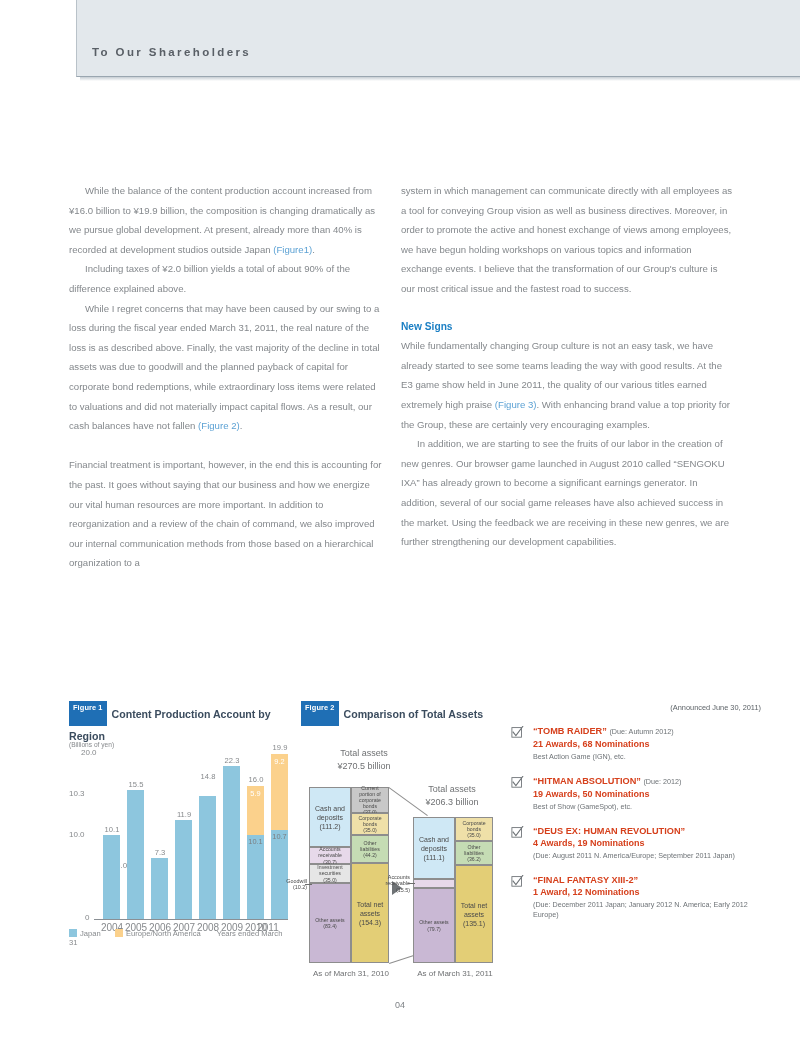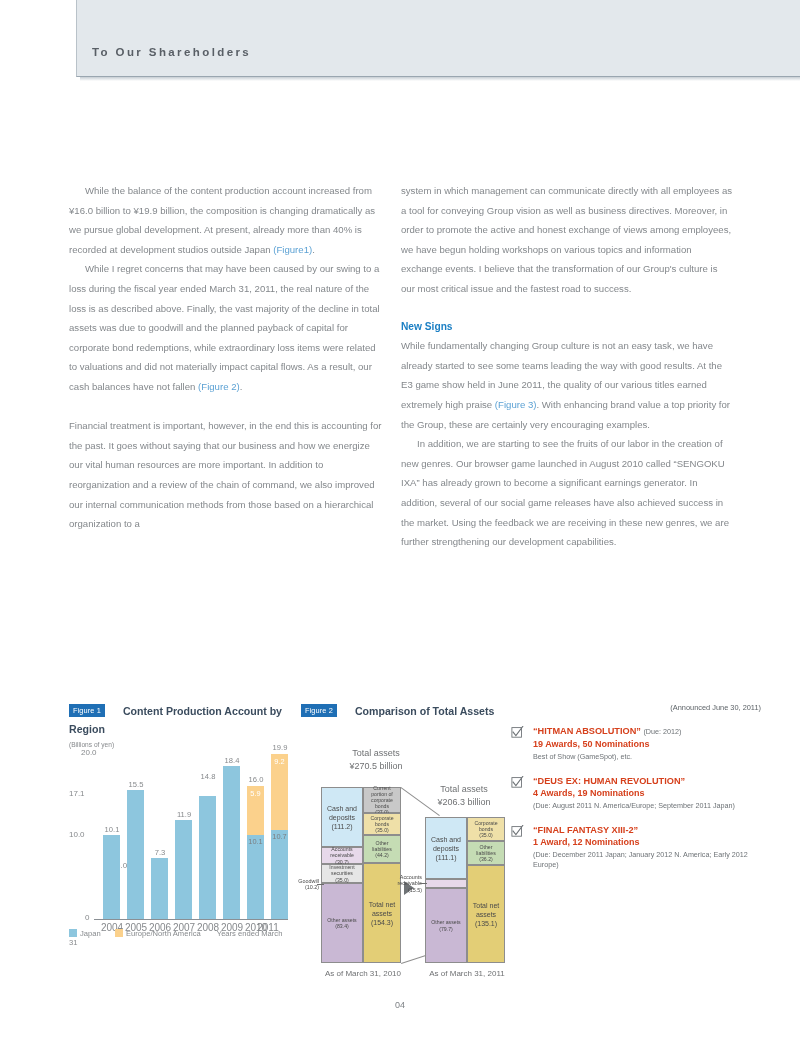--- a/index.html
+++ b/index.html
@@ -39,22 +39,22 @@
   .col p.indent{text-indent:16px;}
   .col p.gap{margin-top:19.6px;}
   .figref{color:#5da2d4;}
   .subhead{
     color:#1b7fc4;font-weight:bold;font-size:10.2px;
     margin:0 0 1px 0;line-height:18px;
   }
   
   .fig-badge{
     display:inline-block;background:#1f6fb5;color:#fff;
-    font-size:7.4px;font-weight:normal;letter-spacing:.1px;
-    padding:2px 4px 2px 4px;vertical-align:middle;margin-right:18px;
+    font-size:7.4px;font-weight:bold;letter-spacing:.1px;
+    padding:2px 4px 14px 4px;vertical-align:middle;margin-right:5px;
   }
   .fig-title{
     font-size:10.6px;font-weight:bold;color:#3b4c5e;vertical-align:middle;
   }
   
   #fig1{position:absolute;left:69px;top:701px;width:222px;}
   .f1-units{position:absolute;left:0;top:40px;font-size:6.6px;color:#86898c;}
   .f1-plot{position:absolute;left:0;top:52px;width:222px;height:168px;}
   .f1-axis-lbl{position:absolute;font-size:8px;color:#86898c;}
   .f1-baseline{position:absolute;left:25px;top:166px;width:194px;height:1px;background:#8a8f94;}
@@ -65,21 +65,21 @@
     position:absolute;width:40px;left:-11px;text-align:center;
     font-size:7.6px;color:#86898c;
   }
   .seg-lbl{position:absolute;width:17px;text-align:center;font-size:7.4px;color:#ffffff;}
   .seg-lbl.dark{color:#7c7f82;}
   .x-lbl{position:absolute;top:169px;width:24px;text-align:center;font-size:10px;color:#86898c;}
   .f1-legend{position:absolute;left:0;top:228px;font-size:7.6px;color:#86898c;}
   .swatch{display:inline-block;width:8px;height:8px;vertical-align:-1px;margin-right:3px;}
   
   #fig2{position:absolute;left:301px;top:701px;width:200px;}
-  .f2-area{position:absolute;left:12px;top:40px;width:204px;height:200px;}
+  .f2-area{position:absolute;left:0;top:40px;width:204px;height:200px;}
   .f2-cap{position:absolute;font-size:9px;color:#6f7173;text-align:center;line-height:12.5px;}
   .cell{position:absolute;box-sizing:border-box;border:1px solid #8d8d8d;
         font-size:5.2px;line-height:6.2px;color:#4a4a4a;text-align:center;
         display:flex;align-items:center;justify-content:center;padding:0 1px;}
   .cell.big{font-size:7px;line-height:9px;color:#4a4a4a;}
   .c-cash{background:#cfe8f5;}
   .c-ar{background:#e7d9ea;}
   .c-inv{background:#e6e6e6;}
   .c-oa{background:#c9b8d4;}
   .c-cb-cur{background:#c8c8c8;}
@@ -115,41 +115,42 @@
 </style>
 </head>
 <body>
 
 <div class="header-band"></div>
 <div class="header-shadow"></div>
 <div class="header-title">To Our Shareholders</div>
 
 <div class="col left">
   <p class="indent"><span>While the balance of the content production account increased from ¥16.0 billion to ¥19.9 billion, the composition is changing dramatically as we pursue global development. At present, already more than 40% is recorded at development studios outside Japan </span><span class="figref">(Figure1)</span><span>.</span></p>
+  <p class="indent"><span>Including taxes of ¥2.0 billion yields a total of about 90% of the difference explained above.</span></p>
   <p class="indent"><span>While I regret concerns that may have been caused by our swing to a loss during the fiscal year ended March 31, 2011, the real nature of the loss is as described above. Finally, the vast majority of the decline in total assets was due to goodwill and the planned payback of capital for corporate bond redemptions, while extraordinary loss items were related to valuations and did not materially impact capital flows. As a result, our cash balances have not fallen </span><span class="figref">(Figure 2)</span><span>.</span></p>
   <p class="gap"><span>Financial treatment is important, however, in the end this is accounting for the past. It goes without saying that our business and how we energize our vital human resources are more important. In addition to reorganization and a review of the chain of command, we also improved our internal communication methods from those based on a hierarchical organization to a</span></p>
 </div>
 
 <div class="col right">
   <p><span>system in which management can communicate directly with all employees as a tool for conveying Group vision as well as business directives. Moreover, in order to promote the active and honest exchange of views among employees, we have begun holding workshops on various topics and information exchange events. I believe that the transformation of our Group's culture is our most critical issue and the fastest road to success.</span></p>
   <p class="subhead gap">New Signs</p>
   <p><span>While fundamentally changing Group culture is not an easy task, we have already started to see some teams leading the way with good results. At the E3 game show held in June 2011, the quality of our various titles earned extremely high praise </span><span class="figref">(Figure 3)</span><span>. With enhancing brand value a top priority for the Group, these are certainly very encouraging examples.</span></p>
   <p class="indent"><span>In addition, we are starting to see the fruits of our labor in the creation of new genres. Our browser game launched in August 2010 called “SENGOKU IXA” has already grown to become a significant earnings generator. In addition, several of our social game releases have also achieved success in the market. Using the feedback we are receiving in these new genres, we are further strengthening our development capabilities.</span></p>
 </div>
 
 <div id="fig1">
   <div>
     <span class="fig-badge">Figure 1</span><span class="fig-title">Content Production Account by Region</span>
   </div>
   <div class="f1-units">(Billions of yen)</div>
 
   <div class="f1-plot">
 
     <div class="f1-axis-lbl" style="left:12px;top:-5px;">20.0</div>
-    <div class="f1-axis-lbl" style="left:0;top:36px;">17.1</div>
+    <div class="f1-axis-lbl" style="left:0;top:36px;">10.3</div>
     <div class="f1-axis-lbl" style="left:0;top:77px;">10.0</div>
     <div class="f1-axis-lbl" style="left:0;top:108px;margin-left:47px;">5.0</div>
     <div class="f1-axis-lbl" style="left:16px;top:160px;">0</div>
 
     <div class="f1-baseline"></div>
 
     <div class="bar-group" style="left:34px;height:84px;bottom:2px;">
       <div class="bar-jp" style="height:100%;"></div>
     </div>
     <div class="bar-total" style="left:23px;top:72px;">10.1</div>
@@ -170,21 +171,21 @@
     <div class="bar-total" style="left:95px;top:57px;">11.9</div>
 
     <div class="bar-group" style="left:130px;height:123px;bottom:2px;">
       <div class="bar-jp" style="height:100%;"></div>
     </div>
     <div class="bar-total" style="left:119px;top:19px;">14.8</div>
 
     <div class="bar-group" style="left:154px;height:153px;bottom:2px;">
       <div class="bar-jp" style="height:100%;"></div>
     </div>
-    <div class="bar-total" style="left:143px;top:3px;">18.4</div>
+    <div class="bar-total" style="left:143px;top:3px;">22.3</div>
 
     <div class="bar-group" style="left:178px;height:133px;bottom:2px;">
       <div class="bar-eu" style="height:49px;"></div>
       <div class="bar-jp" style="height:84px;"></div>
     </div>
     <div class="bar-total" style="left:167px;top:22px;">16.0</div>
     <div class="seg-lbl" style="left:178px;top:36px;">5.9</div>
     <div class="seg-lbl dark" style="left:178px;top:84px;">10.1</div>
 
     <div class="bar-group" style="left:202px;height:165px;bottom:2px;">
@@ -288,20 +289,29 @@
     </div>
 
     <div class="f2-xlbl" style="left:-4px;top:228px;width:108px;">As of March 31, 2010</div>
     <div class="f2-xlbl" style="left:100px;top:228px;width:108px;">As of March 31, 2011</div>
   </div>
 </div>
 
 <div id="fig3">
   <div class="f3-ann">(Announced June 30, 2011)</div>
 
+  <div class="award">
+    <svg class="chk" viewBox="0 0 16 15">
+      <rect x="1" y="2" width="12" height="12" fill="none" stroke="#6d7276" stroke-width="1.1"></rect>
+      <path d="M2 7 L6 12 L15 0" fill="none" stroke="#6d7276" stroke-width="1.4"></path>
+    </svg>
+    <div class="aw-title"><span>“TOMB RAIDER”</span> <span class="aw-due">(Due: Autumn 2012)</span></div>
+    <div class="aw-count">21 Awards, 68 Nominations</div>
+    <div class="aw-note">Best Action Game (IGN), etc.</div>
+  </div>
 
   <div class="award">
     <svg class="chk" viewBox="0 0 16 15">
       <rect x="1" y="2" width="12" height="12" fill="none" stroke="#6d7276" stroke-width="1.1"></rect>
       <path d="M2 7 L6 12 L15 0" fill="none" stroke="#6d7276" stroke-width="1.4"></path>
     </svg>
     <div class="aw-title"><span>“HITMAN ABSOLUTION”</span> <span class="aw-due">(Due: 2012)</span></div>
     <div class="aw-count">19 Awards, 50 Nominations</div>
     <div class="aw-note">Best of Show (GameSpot), etc.</div>
   </div>

